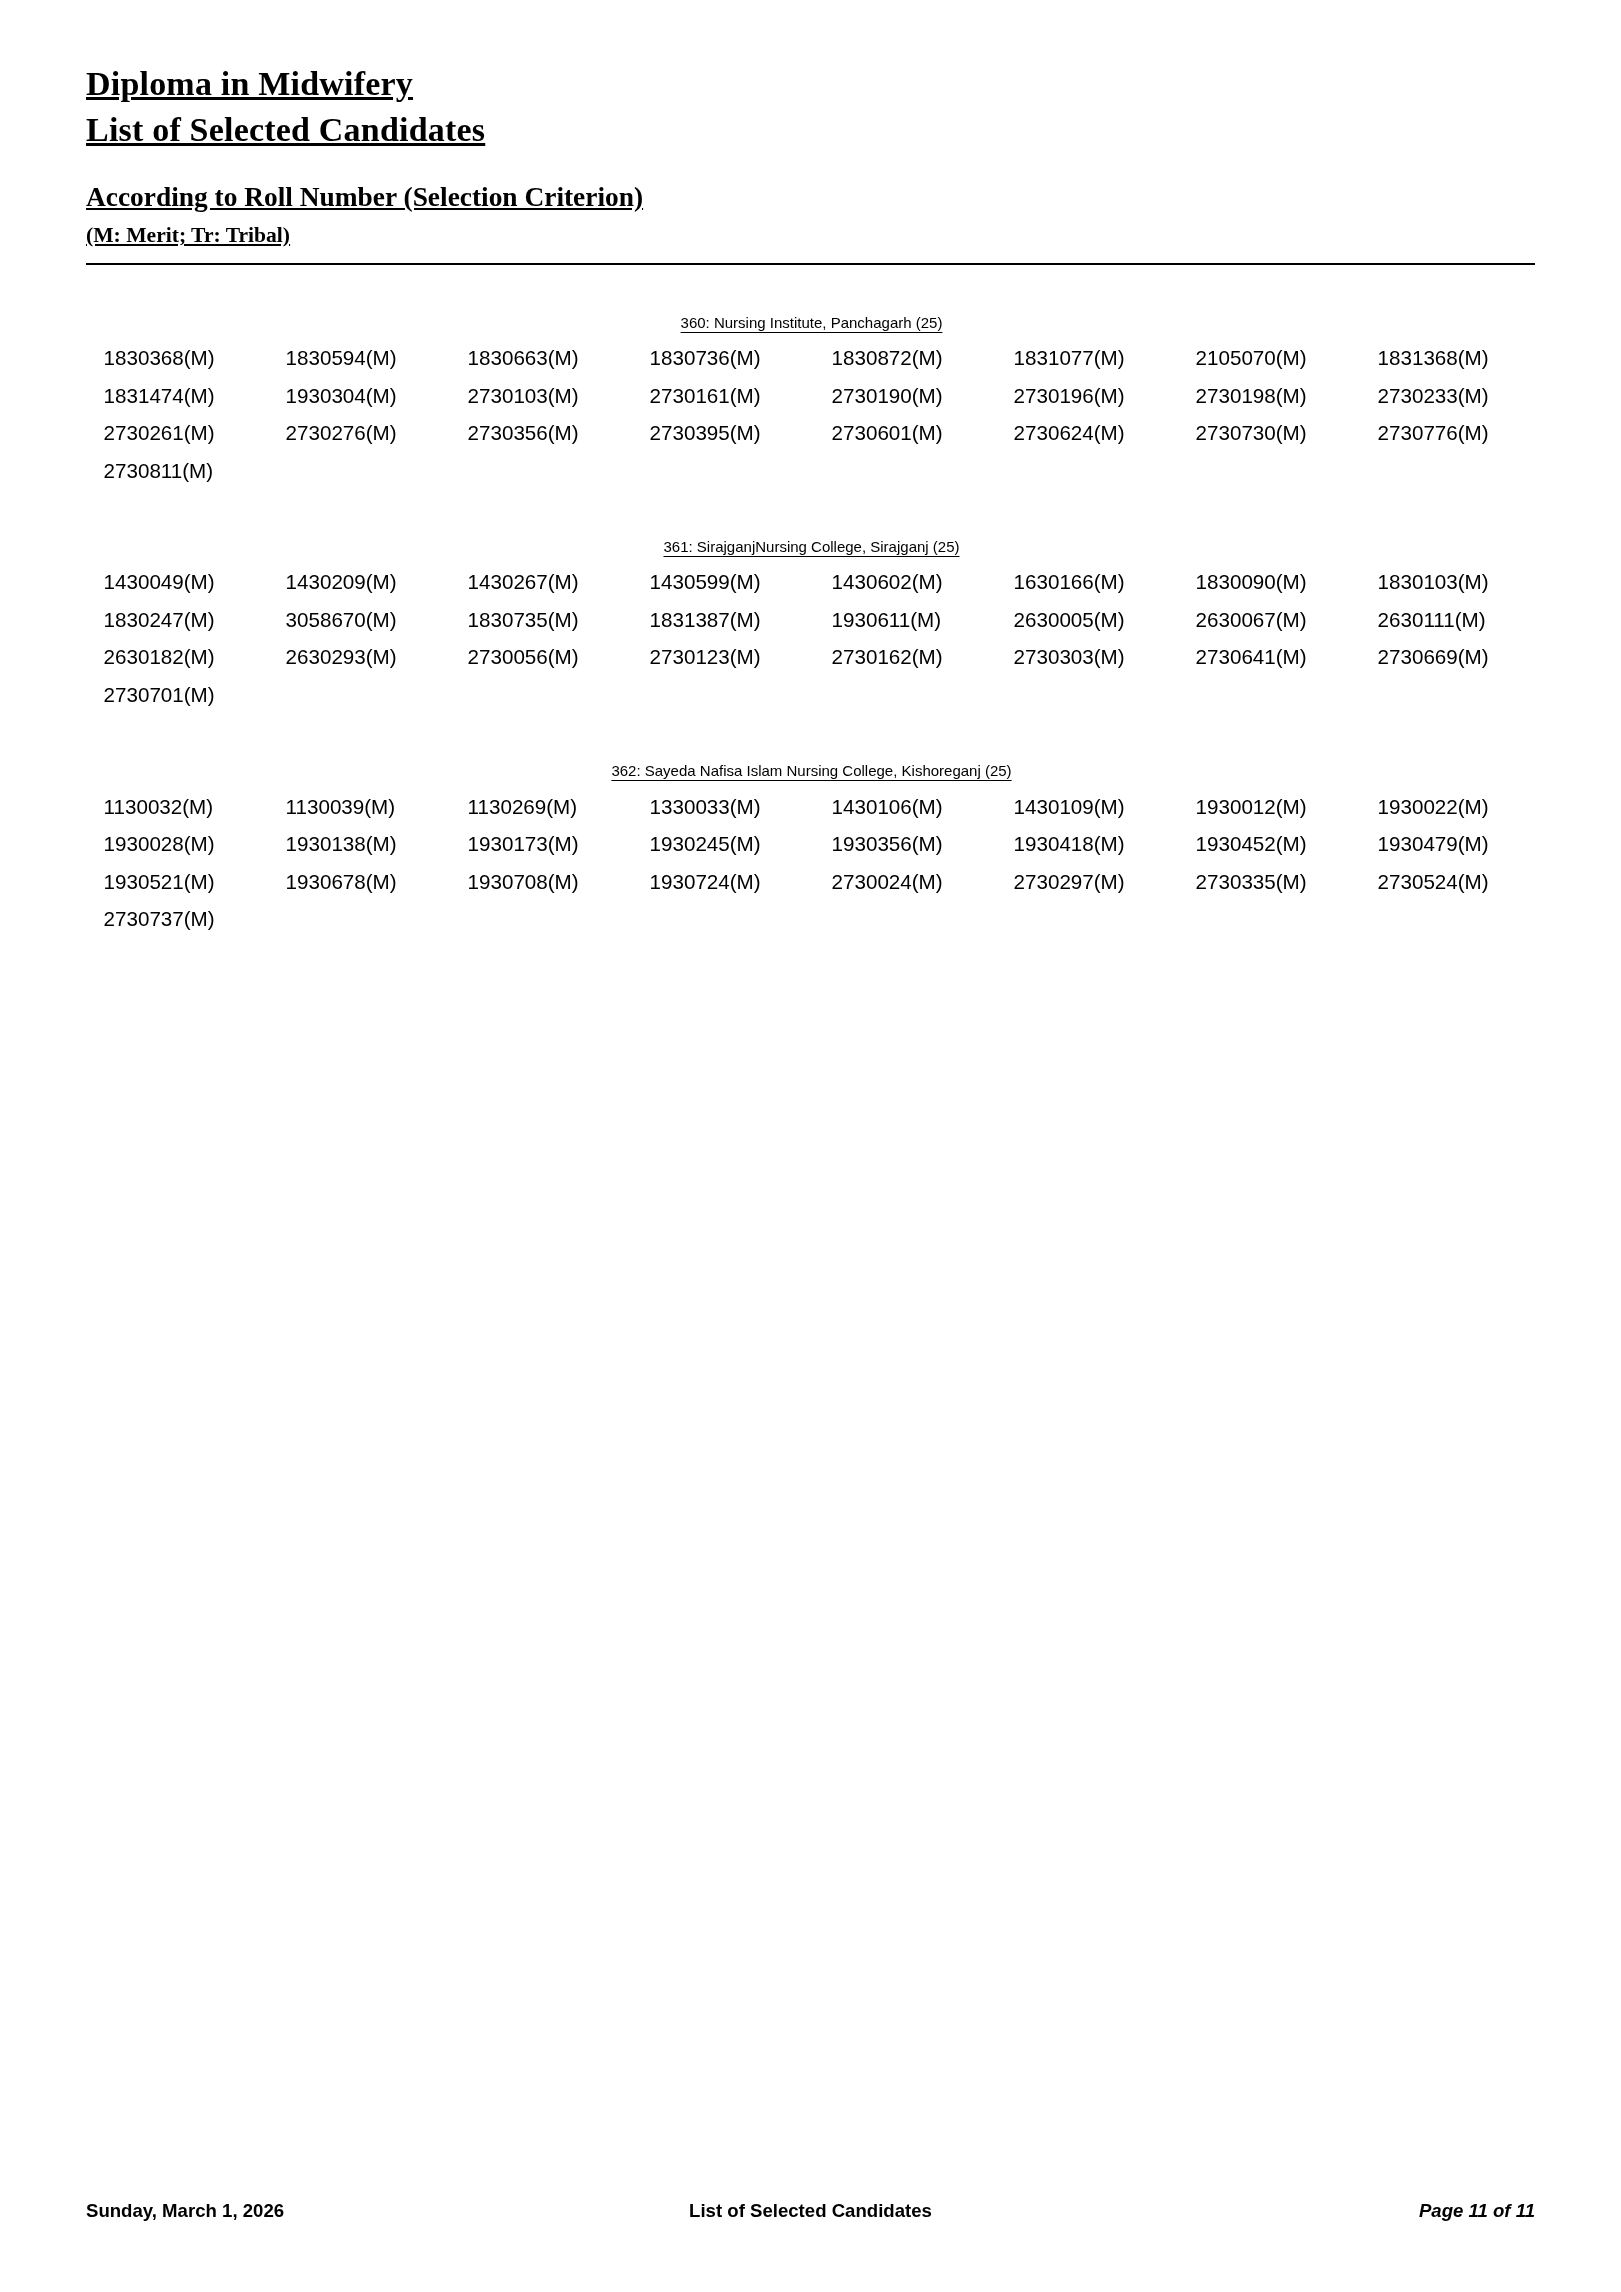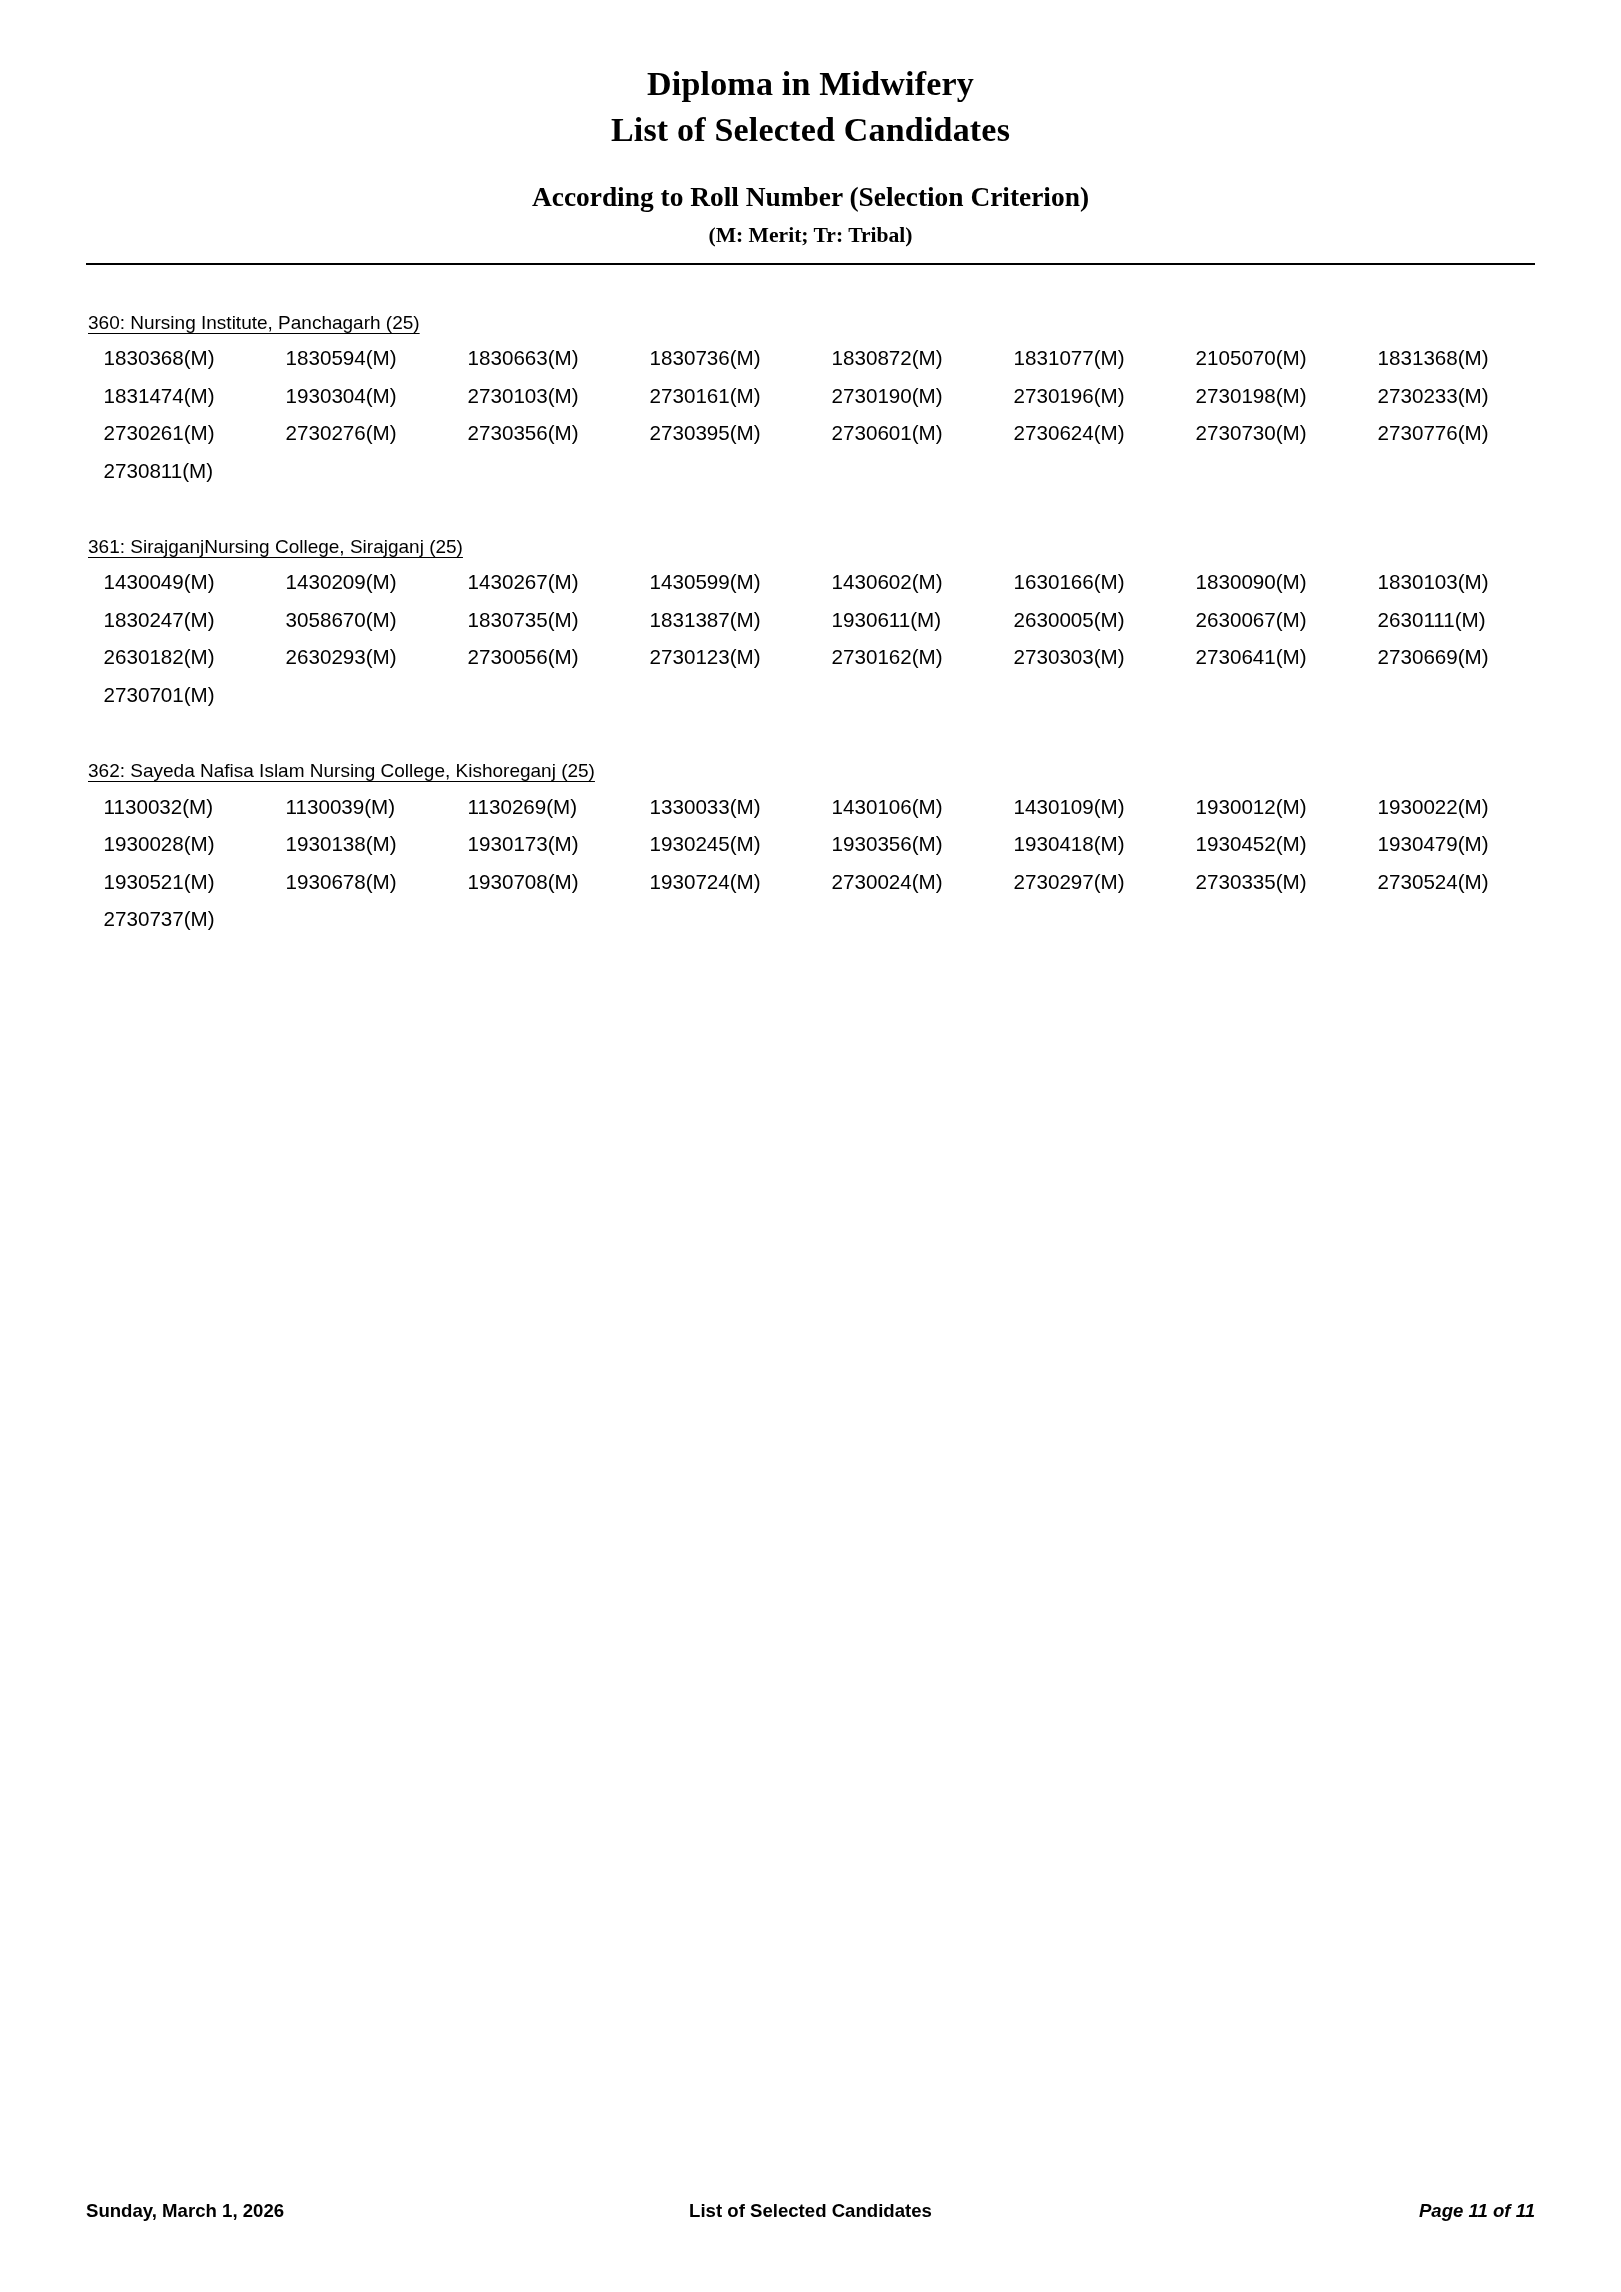--- a/index.html
+++ b/index.html
@@ -17,22 +17,23 @@
   .page {
     position: absolute;
     left: 0; top: 0;
     width: 1621px;
     height: 2293px;
     box-sizing: border-box;
     padding: 61px 86px 0 86px;
   }
   
   .doc-header {
-    text-align: center;
+    text-align: left;
     font-family: "Liberation Serif", serif;
+    text-decoration: underline;
   }
   .title-line {
     font-weight: bold;
     font-size: 34px;
     line-height: 46px;
     letter-spacing: 0.2px;
   }
   .subtitle-line {
     font-weight: bold;
     font-size: 27.4px;
@@ -52,26 +53,27 @@
     width: 100%;
   }
   
   .content {
     margin-top: 45px;
   }
   .institute-block {
     margin-bottom: 51px;
   }
   .institute-heading {
-    font-size: 19px;
+    font-size: 15px;
     line-height: 25.5px;
     text-decoration: underline;
     text-underline-offset: 3.9px;
     margin: 0 0 9.8px 2px;
     white-space: nowrap;
+    text-align: center;
   }
   .roll-grid {
     display: grid;
     grid-template-columns: repeat(8, 182px);
     row-gap: 12px;
     margin-left: 17.6px;
   }
   .roll-cell {
     font-size: 20.6px;
     line-height: 25.5px;

